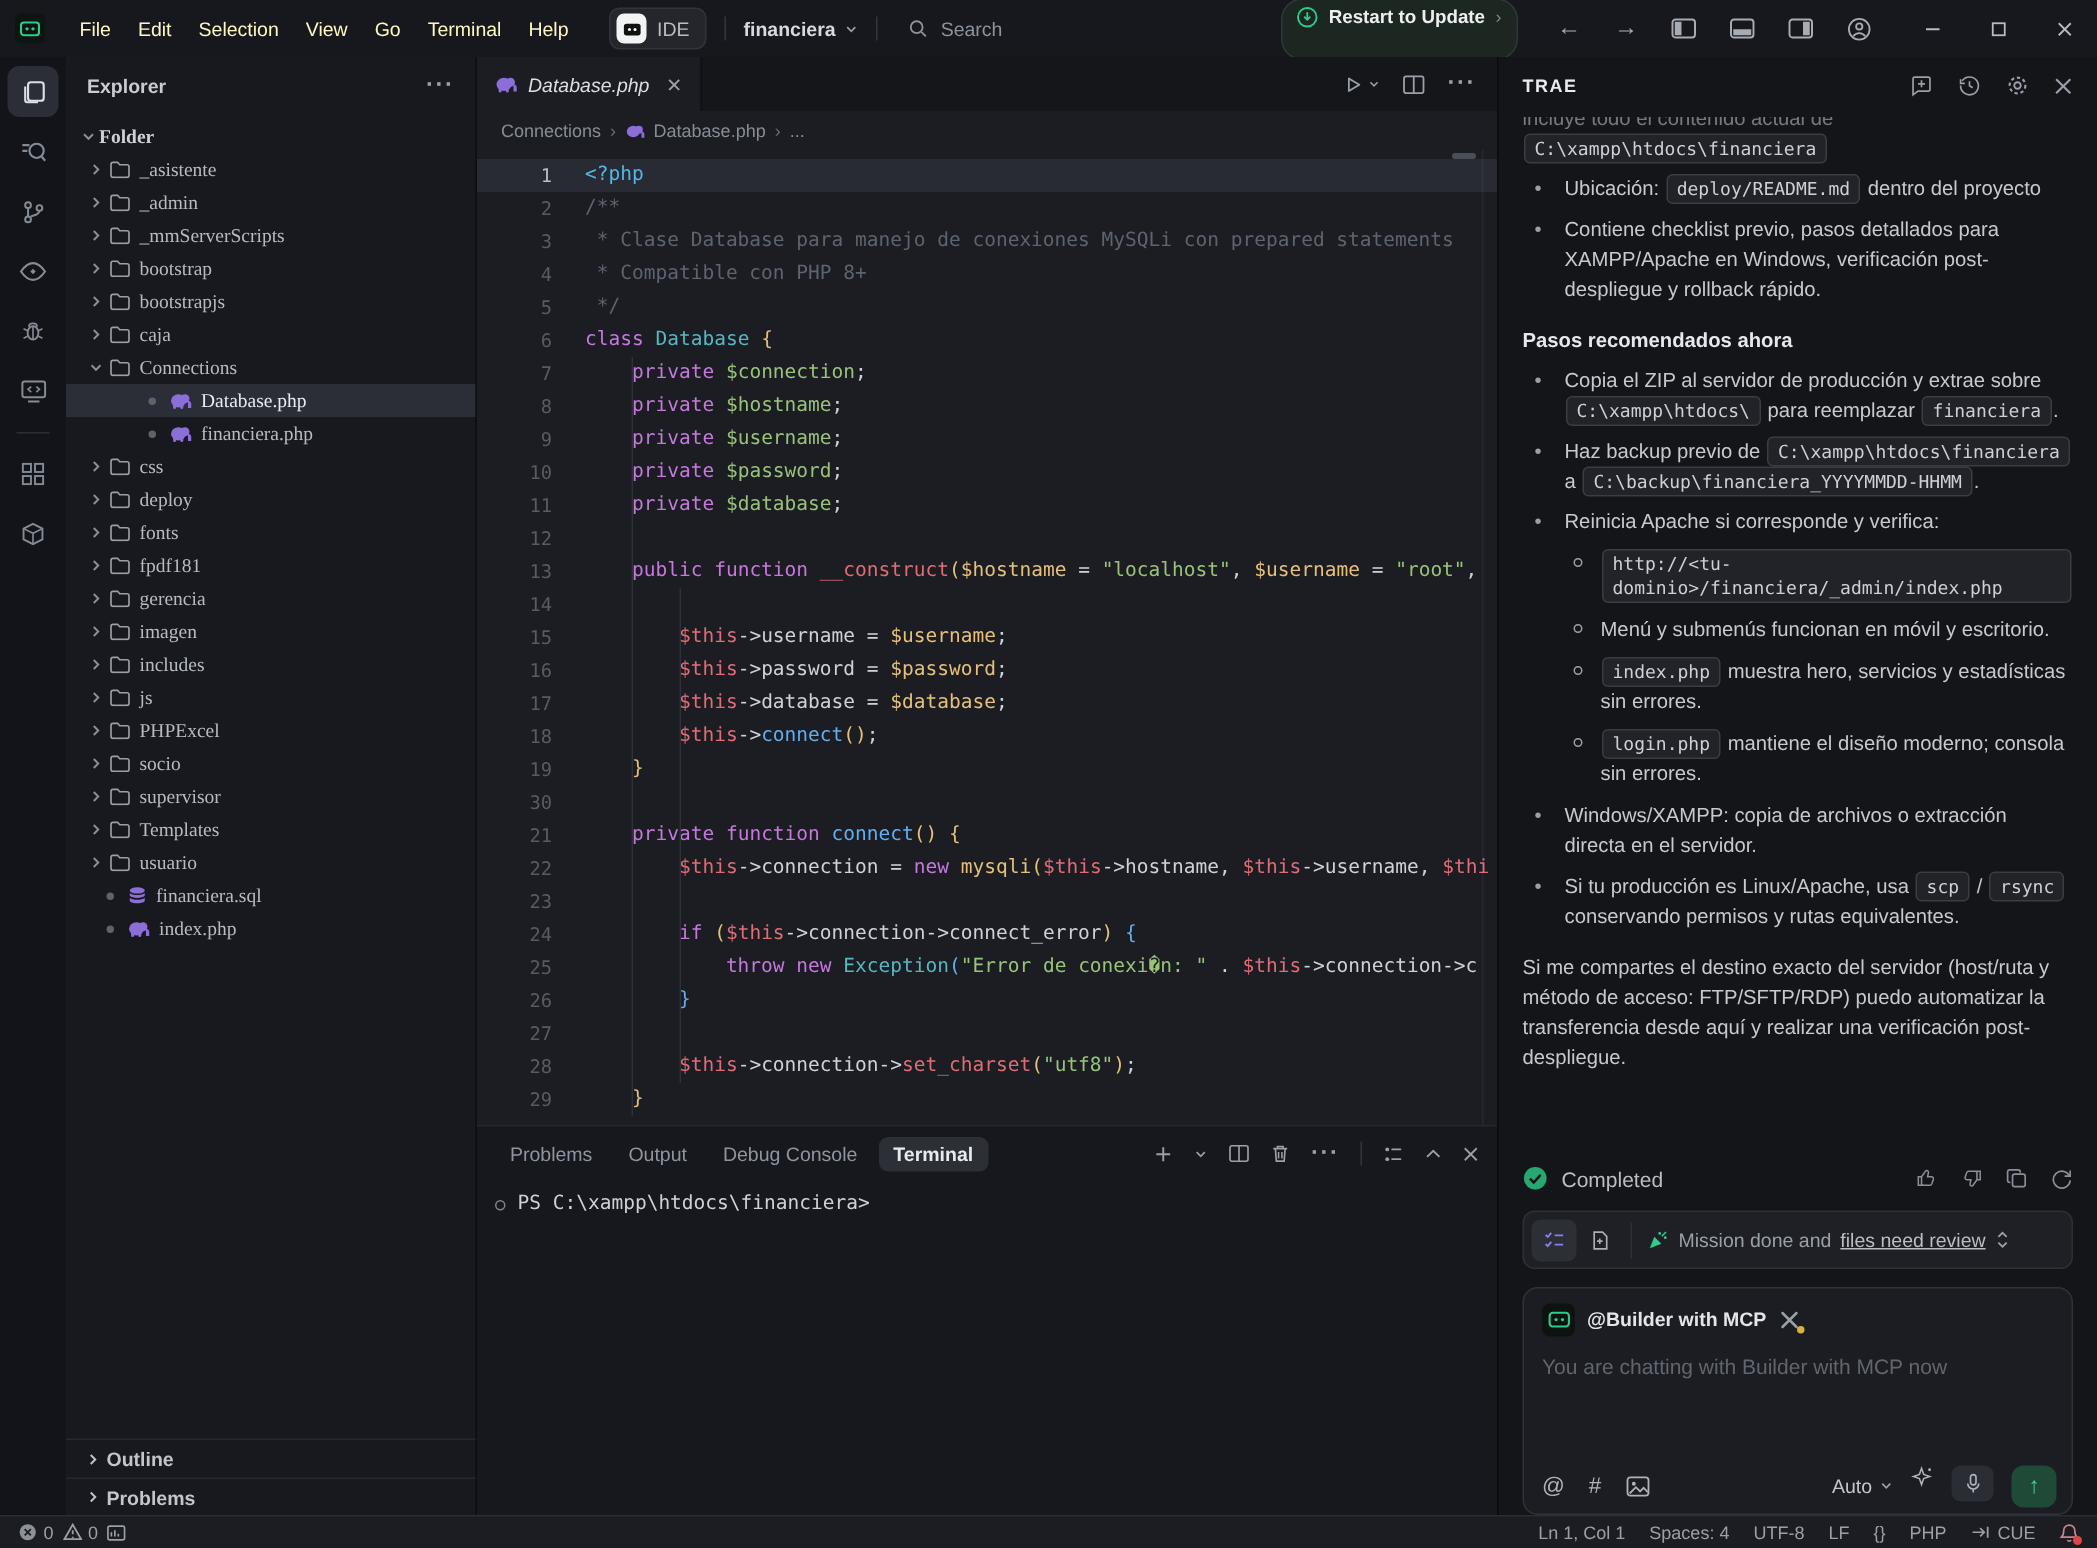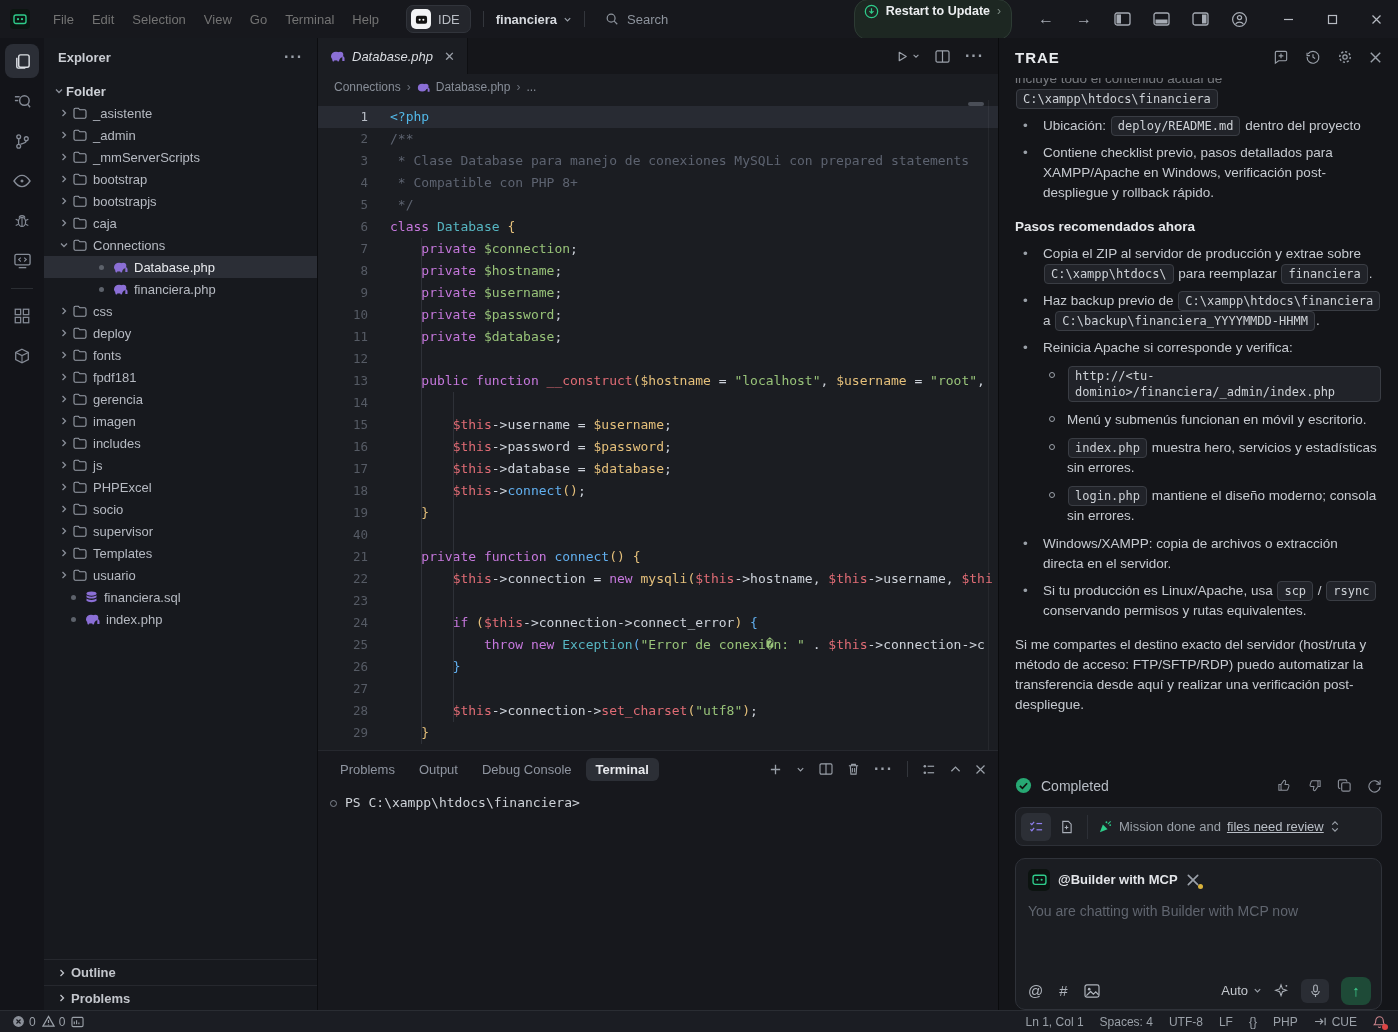--- a/index.html
+++ b/index.html
@@ -4,21 +4,21 @@
 <style>
   * { box-sizing: border-box; margin: 0; padding: 0; }
   html,body { width:1398px; height:1032px; overflow:hidden; background:#131418;
     font-family:"Liberation Sans", sans-serif; color:#c9ccd2; }
   svg { display:block; }
 
   
   .titlebar { height:38px; background:#17181d; display:flex; align-items:center; padding:0 0 0 10px; }
   .logo { width:20px; height:20px; border-radius:4px; background:#0c1511; display:flex; align-items:center; justify-content:center; margin-right:14px; }
   .menus { display:flex; }
-  .menu-item { font-size:13px; color:#737373; padding:5px 9px; border-radius:5px; cursor:default; }
+  .menu-item { font-size:13px; color:#fef9c3; padding:5px 9px; border-radius:5px; cursor:default; }
   .ide-badge { margin-left:18px; display:flex; align-items:center; gap:7px; background:#24262c; border:1px solid #31343b; border-radius:7px; padding:3px 10px 3px 4px; }
   .ide-badge .bot { width:20px; height:20px; background:#f2f3f5; border-radius:5px; display:flex; align-items:center; justify-content:center; }
   .ide-badge-label { font-size:13px; color:#b9bdc4; }
   .tb-divider { width:1px; height:16px; background:#33363c; margin:0 12px; }
   .project { display:flex; align-items:center; gap:6px; font-size:13px; font-weight:bold; color:#d6d9de; }
   .search { display:flex; align-items:center; gap:8px; font-size:13px; color:#8d939c; margin-left:8px; }
   .restart-pill { margin-left:auto; display:flex; align-items:center; gap:7px; background:#1d2722; border:1px solid #2d3b34; border-radius:14px; padding:4px 10px 20px 9px; }
   .restart-label { font-size:12.5px; font-weight:bold; color:#eceef0; }
   .tb-right { display:flex; align-items:center; margin-left:26px; gap:22px; color:#a6abb4; }
   .tb-arrow { font-size:16px; color:#a6abb4; }
@@ -31,21 +31,21 @@
   .activitybar { width:44px; background:#131419; display:flex; flex-direction:column; align-items:center; padding-top:6px; gap:6px; }
   .act-btn { width:34px; height:34px; display:flex; align-items:center; justify-content:center; color:#858b96; border-radius:8px; }
   .act-btn.active { background:#2b2e36; color:#dcdfe4; }
   .act-divider { width:22px; height:1px; background:#2b2e33; margin:4px 0; }
 
   
   .sidebar { width:274px; background:#17191e; border-right:1px solid #0c0d10; display:flex; flex-direction:column; }
   .sidebar-header { height:38px; display:flex; align-items:center; padding:0 14px; }
   .sidebar-title { font-size:13px; font-weight:bold; color:#c9ccd2; }
   .dots { margin-left:auto; color:#9aa0a9; letter-spacing:1px; font-weight:bold; }
-  .tree { flex:1; padding-top:4px; overflow:hidden; font-size:13px; }
+  .tree { flex:1; padding-top:4px; overflow:hidden; font-size:13px;font-family:Liberation Serif, serif; }
   .trow { height:22px; display:flex; align-items:center; color:#b6bac2; cursor:default; }
   .trow.selected { background:#2b2e36; color:#e8eaee; }
   .trow .chev { width:14px; display:flex; justify-content:center; color:#8a8f99; flex:none; }
   .trow .ticon { margin:0 6px 0 2px; color:#9aa0aa; flex:none; }
   .trow .mdot { width:5px; height:5px; border-radius:50%; background:#5d626b; margin-right:7px; flex:none; }
   .trow.lvl0 { padding-left:8px; font-weight:bold; color:#cdd0d6; }
   .trow.lvl1 { padding-left:13px; }
   .trow.lvl2 { padding-left:41px; }
   .sb-bottom { border-top:1px solid #26282e; }
   .sb-section { height:25px; display:flex; align-items:center; gap:4px; padding-left:13px; font-size:13px; font-weight:bold; color:#c2c5cb; border-top:1px solid #26282e; }
@@ -81,21 +81,21 @@
   .term-tab { font-size:13px; color:#8f95a0; padding:4px 10px; border-radius:6px; }
   .term-tab.active { background:#2c2f36; color:#e8eaee; font-weight:bold; }
   .term-actions { margin-left:auto; display:flex; align-items:center; gap:14px; color:#9aa0a9; }
   .term-vdiv { width:1px; height:16px; background:#33363c; }
   .term-body { flex:1; padding:8px 12px; font-family:"DejaVu Sans Mono", monospace; font-size:13px; color:#ced2d8; display:flex; align-items:flex-start; gap:8px; }
   .shell-dot { width:7px; height:7px; border:1px solid #7f858f; border-radius:50%; margin-top:5px; flex:none; }
 
   
   .rightpanel { width:400px; background:#141519; border-left:1px solid #0a0b0d; display:flex; flex-direction:column; }
   .rp-header { height:40px; display:flex; align-items:center; padding:0 16px; }
-  .rp-title { font-size:15px; font-weight:bold; letter-spacing:1px; color:#e8eaed; }
+  .rp-title { font-size:12px; font-weight:bold; letter-spacing:1px; color:#e8eaed; }
   .rp-icons { margin-left:auto; display:flex; gap:16px; color:#9aa0a9; align-items:center; }
   .rp-scroll { height:712px; overflow:hidden; padding:2px 16px 0; font-size:13.5px; line-height:20px; color:#c6cad0; }
   .clipped { height:11px; overflow:hidden; opacity:.55; }
   .clipped > div { transform:translateY(-9px); }
   .chip { display:inline-block; font-family:"DejaVu Sans Mono", monospace; font-size:12px; line-height:16px;
     background:#212329; border:1px solid #3a3d44; border-radius:4px; padding:1px 6px; color:#cdd1d6; margin:0 1px; }
   .rp-h { font-size:13.5px; font-weight:bold; color:#e6e8eb; margin:14px 0 4px; }
   .rp-li { display:flex; margin:7px 0; }
   .rp-li .bullet { width:10px; margin:0 10px 0 8px; color:#9aa0a8; flex:none; }
   .rp-li2 { display:flex; margin:8px 0; padding-left:34px; }
@@ -112,21 +112,21 @@
   .mission-link { color:#b9bec6; text-decoration:underline; }
   .chat-card { margin:12px 16px 0; background:#1b1d22; border:1px solid #2f3239; border-radius:10px; overflow:hidden; }
   .chat-head { display:flex; align-items:center; gap:8px; padding:10px 12px 6px; }
   .chat-bot { width:22px; height:22px; background:#0c1310; border-radius:5px; display:flex; align-items:center; justify-content:center; }
   .chat-agent { font-size:13px; font-weight:bold; color:#e3e5e9; }
   .tools-wrap { position:relative; color:#9aa0a9; }
   .tools-dot { position:absolute; right:-3px; bottom:-2px; width:5px; height:5px; background:#d9b23c; border-radius:50%; }
   .chat-input { padding:6px 12px 34px; font-size:14px; color:#60656f; min-height:72px; }
   .chat-foot { display:flex; align-items:center; padding:8px 10px 10px 12px; gap:16px; color:#aeb3bb; }
   .chat-foot .txt-icon { font-size:15px; }
-  .chat-right { margin-left:auto; display:flex; align-items:center; gap:12px; }
+  .chat-right { margin-left:auto; display:flex; gap:12px; }
   .mode { font-size:13px; color:#c3c7cd; display:flex; align-items:center; gap:5px; }
   .mic-btn { width:28px; height:24px; background:#2a2d34; border-radius:6px; display:flex; align-items:center; justify-content:center; color:#aeb3bb; }
   .send-btn { width:30px; height:28px; background:#1e4a37; border-radius:8px; display:flex; align-items:center; justify-content:center; color:#3ecf8e; font-size:15px; font-weight:bold; }
 
   
   .statusbar { height:22px; background:#1b1d23; border-top:1px solid #2a2d33; display:flex; align-items:center; padding:0 12px; font-size:12px; color:#9aa0a8; }
   .sb-left { display:flex; align-items:center; gap:6px; }
   .sb-right { margin-left:auto; display:flex; align-items:center; gap:16px; }
   .sb-item { display:flex; align-items:center; gap:4px; }
   .bell-wrap { position:relative; }
@@ -706,21 +706,21 @@
         <div class="codeline"><span class="ln">10</span><span class="lc"><span>    </span><span class="c-kw">private</span><span> </span><span class="c-str">$password</span><span>;</span></span></div>
         <div class="codeline"><span class="ln">11</span><span class="lc"><span>    </span><span class="c-kw">private</span><span> </span><span class="c-str">$database</span><span>;</span></span></div>
         <div class="codeline"><span class="ln">12</span><span class="lc"></span></div>
         <div class="codeline"><span class="ln">13</span><span class="lc"><span>    </span><span class="c-kw">public</span><span> </span><span class="c-kw">function</span><span> </span><span class="c-fnr">__construct</span><span class="c-p1">(</span><span class="c-vy">$hostname</span><span> = </span><span class="c-str">"localhost"</span><span>, </span><span class="c-vy">$username</span><span> = </span><span class="c-str">"root"</span><span>,</span></span></div>
         <div class="codeline"><span class="ln">14</span></div>
         <div class="codeline"><span class="ln">15</span><span class="lc"><span>        </span><span class="c-this">$this</span><span>-&gt;username</span><span> = </span><span class="c-vy">$username</span><span>;</span></span></div>
         <div class="codeline"><span class="ln">16</span><span class="lc"><span>        </span><span class="c-this">$this</span><span>-&gt;password</span><span> = </span><span class="c-vy">$password</span><span>;</span></span></div>
         <div class="codeline"><span class="ln">17</span><span class="lc"><span>        </span><span class="c-this">$this</span><span>-&gt;database</span><span> = </span><span class="c-vy">$database</span><span>;</span></span></div>
         <div class="codeline"><span class="ln">18</span><span class="lc"><span>        </span><span class="c-this">$this</span><span>-&gt;</span><span class="c-fnb">connect</span><span class="c-p1">()</span><span>;</span></span></div>
         <div class="codeline"><span class="ln">19</span><span class="lc"><span>    </span><span class="c-p1">}</span></span></div>
-        <div class="codeline"><span class="ln">40</span><span class="lc"></span></div>
+        <div class="codeline"><span class="ln">30</span><span class="lc"></span></div>
         <div class="codeline"><span class="ln">21</span><span class="lc"><span>    </span><span class="c-kw">private</span><span> </span><span class="c-kw">function</span><span> </span><span class="c-fnb">connect</span><span class="c-p1">()</span><span> </span><span class="c-p1">{</span></span></div>
         <div class="codeline"><span class="ln">22</span><span class="lc"><span>        </span><span class="c-this">$this</span><span>-&gt;connection</span><span> = </span><span class="c-kw">new</span><span> </span><span class="c-vy">mysqli</span><span class="c-p1">(</span><span class="c-this">$this</span><span>-&gt;hostname</span><span>, </span><span class="c-this">$this</span><span>-&gt;username</span><span>, </span><span class="c-this">$thi</span></span></div>
         <div class="codeline"><span class="ln">23</span><span class="lc"></span></div>
         <div class="codeline"><span class="ln">24</span><span class="lc"><span>        </span><span class="c-kw">if</span><span> </span><span class="c-p1">(</span><span class="c-this">$this</span><span>-&gt;connection-&gt;connect_error</span><span class="c-p1">)</span><span> </span><span class="c-p2">{</span></span></div>
         <div class="codeline"><span class="ln">25</span><span class="lc"><span>            </span><span class="c-kw">throw</span><span> </span><span class="c-kw">new</span><span> </span><span class="c-cls">Exception</span><span class="c-p2">(</span><span class="c-str">"Error de conexi�n: "</span><span> . </span><span class="c-this">$this</span><span>-&gt;connection-&gt;c</span></span></div>
         <div class="codeline"><span class="ln">26</span><span class="lc"><span>        </span><span class="c-p2">}</span></span></div>
         <div class="codeline"><span class="ln">27</span><span class="lc"></span></div>
         <div class="codeline"><span class="ln">28</span><span class="lc"><span>        </span><span class="c-this">$this</span><span>-&gt;connection-&gt;</span><span class="c-fnr">set_charset</span><span class="c-p1">(</span><span class="c-str">"utf8"</span><span class="c-p1">)</span><span>;</span></span></div>
         <div class="codeline"><span class="ln">29</span><span class="lc"><span>    </span><span class="c-p1">}</span></span></div>
       </div>

